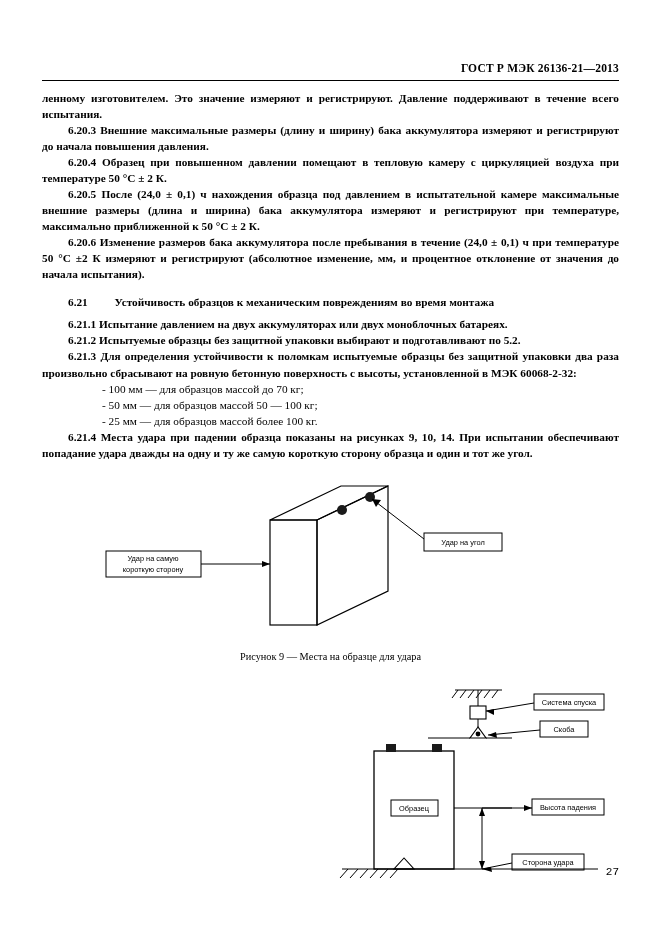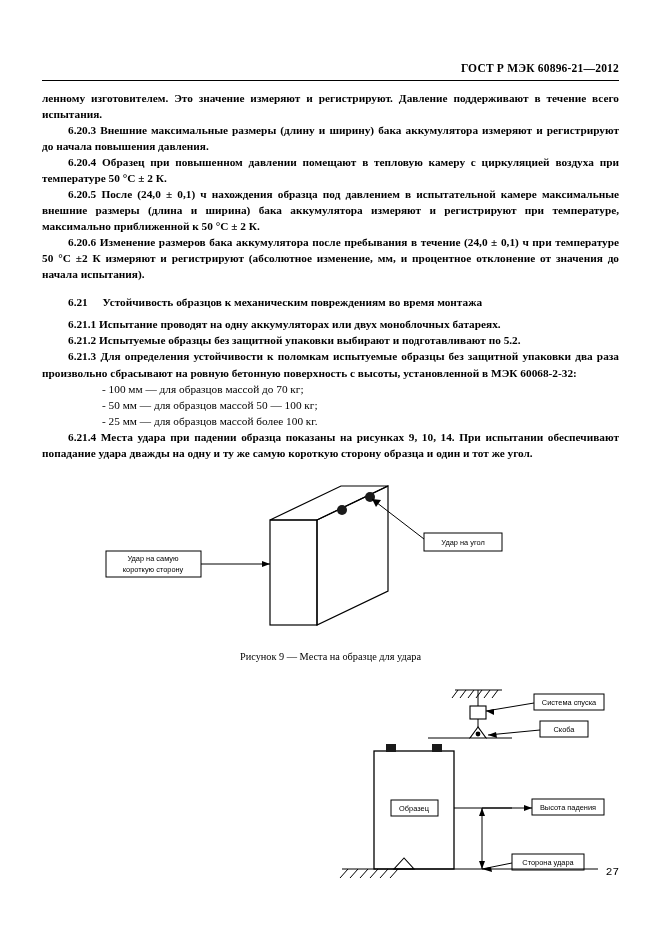--- a/index.html
+++ b/index.html
@@ -70,21 +70,21 @@
     letter-spacing: 2px;
   }
   .sect-head {
     font-weight: bold;
     font-size: 11.3px;
     margin-top: 12px;
     margin-bottom: 6px;
     text-indent: 26px;
   }
   .sect-head .num {
-    margin-right: 12px;
+    margin-right: 24px;
   }
   ul.dash {
     list-style: none;
     margin: 0;
     padding: 0;
   }
   ul.dash li {
     text-indent: 0;
     padding-left: 60px;
     position: relative;
@@ -107,38 +107,38 @@
   }
   svg text {
     font-family: "Liberation Sans", sans-serif;
   }
 </style>
 </head>
 <body>
 
 <div class="page">
 
-  <div class="header">ГОСТ Р МЭК 60896-21—2012</div>
+  <div class="header">ГОСТ Р МЭК 26136-21—2013</div>
   <div class="header-rule"></div>
 
   <div class="content">
 
     <p class="noind">ленному изготовителем. Это значение измеряют и регистрируют. Давление поддерживают в течение всего испытания.</p>
     <p class="ind">6.20.3  Внешние максимальные размеры (длину и ширину) бака аккумулятора измеряют и регистрируют до начала повышения давления.</p>
     <p class="ind">6.20.4  Образец при повышенном давлении помещают в тепловую камеру с циркуляцией воздуха при температуре 50 °С ± 2 К.</p>
     <p class="ind">6.20.5  После (24,0 ± 0,1) ч нахождения образца под давлением в испытательной камере максимальные внешние размеры (длина и ширина) бака аккумулятора измеряют и регистрируют при температуре, максимально приближенной к 50 °С ± 2 К.</p>
     <p class="ind">6.20.6  Изменение размеров бака аккумулятора после пребывания в течение (24,0 ± 0,1) ч при температуре 50 °С ±2 К измеряют и регистрируют (абсолютное изменение, мм, и процентное отклонение от значения до начала испытания).</p>
 
 
     <div class="sect-head">
       <span class="num">6.21</span>
       <span>Устойчивость образцов к механическим повреждениям во время монтажа</span>
     </div>
 
-    <p class="ind">6.21.1  Испытание проводят на одну аккумуляторах или двух моноблочных батареях.</p>
+    <p class="ind">6.21.1  Испытание давлением на двух аккумуляторах или двух моноблочных батареях.</p>
     <p class="ind">6.21.2  Испытуемые образцы без защитной упаковки выбирают и подготавливают по 5.2.</p>
     <p class="ind">6.21.3  Для определения устойчивости к поломкам испытуемые образцы без защитной упаковки два раза произвольно сбрасывают на ровную бетонную поверхность с высоты, установленной в МЭК 60068-2-32:</p>
 
     <ul class="dash">
       <li>-  100 мм — для образцов массой до 70 кг;</li>
       <li>-  50 мм — для образцов массой 50 — 100 кг;</li>
       <li>-  25 мм — для образцов массой более 100 кг.</li>
     </ul>
 
     <p class="ind">6.21.4  Места удара при падении образца показаны на рисунках 9, 10, 14. При испытании обеспечивают попадание удара дважды на одну и ту же самую короткую сторону образца и один и тот же угол.</p>

